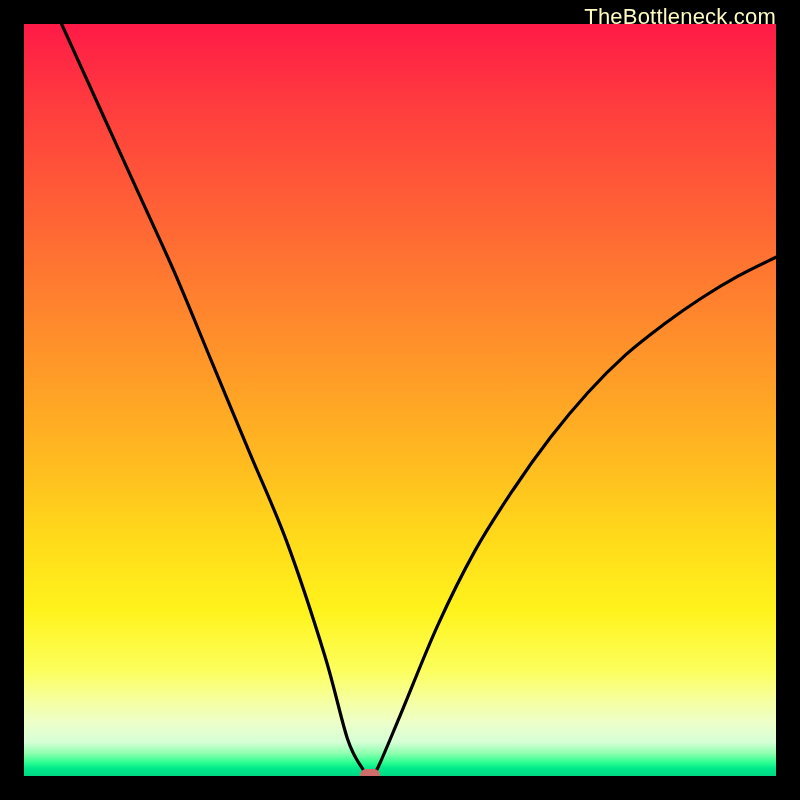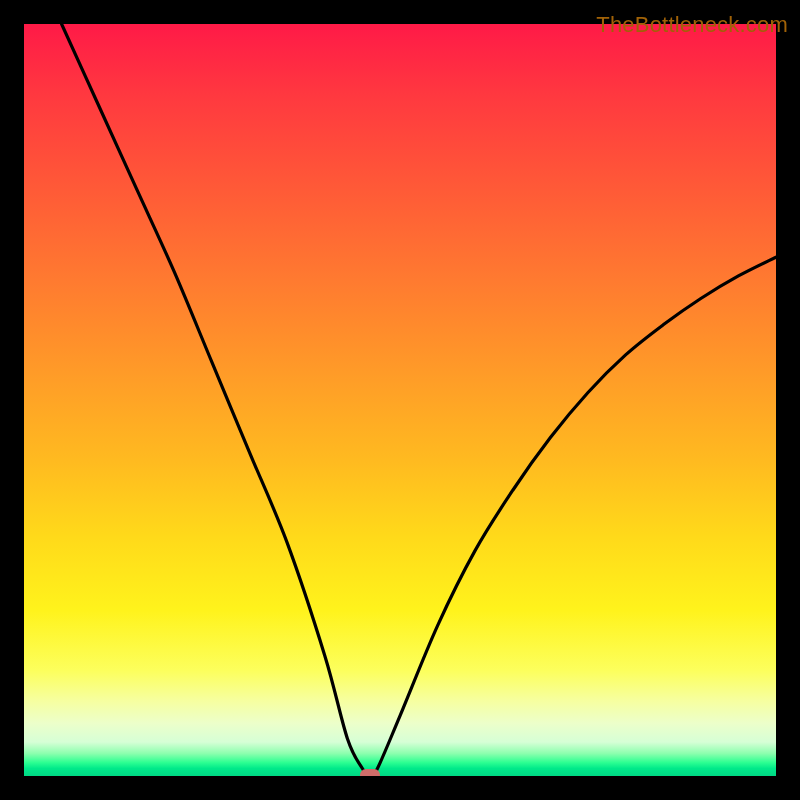--- a/index.html
+++ b/index.html
@@ -47,27 +47,26 @@
   .plot-svg {
     position: absolute;
     left: 0;
     top: 0;
     width: 752px;
     height: 752px;
   }
   .watermark {
     position: absolute;
     top: 4px;
-    right: 12px;
-    color: #a16207;
+    right: 24px;
+    color: #fef9c3;
     font-size: 22px;
     font-weight: 500;
     letter-spacing: 0.2px;
     user-select: none;
-    margin-top: 8px;
   }
   .dot {
     position: absolute;
     width: 20px;
     height: 12px;
     border-radius: 6px;
     background: #cf6d6a;
   }
 </style>
 </head>

